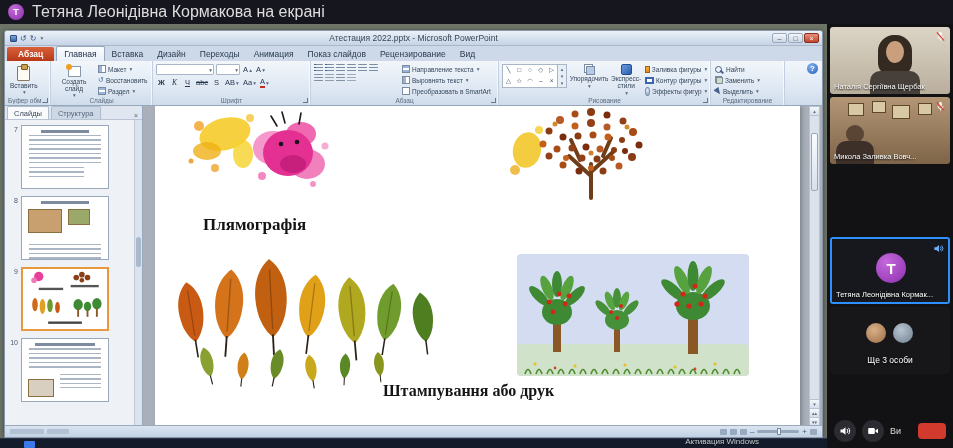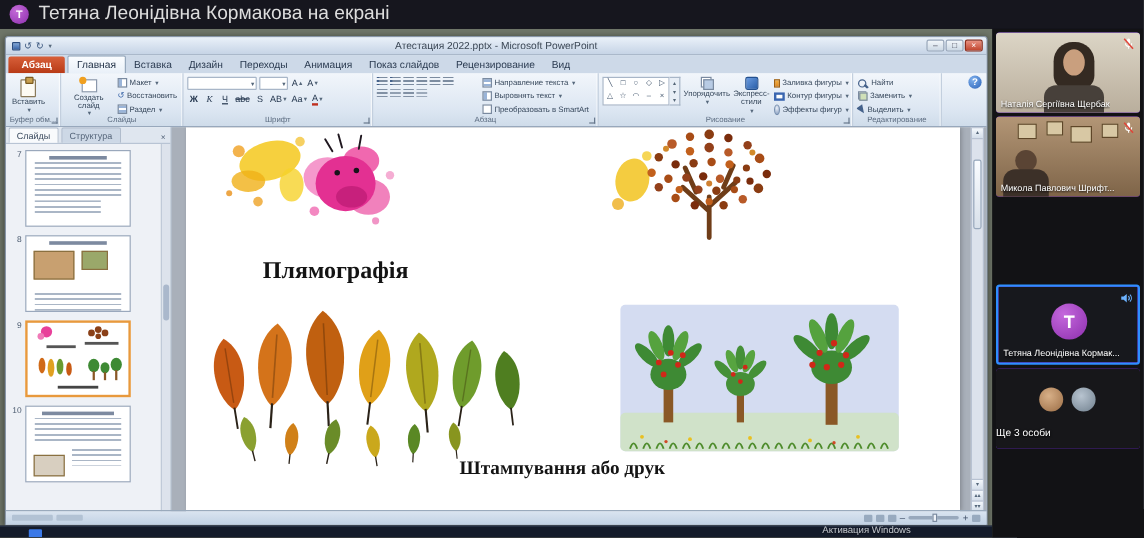--- a/index.html
+++ b/index.html
@@ -108,56 +108,56 @@
   .tl{margin:2px 7px;background:repeating-linear-gradient(180deg,#aab6c6 0 1.5px,transparent 1.5px 4.5px)}
   .timg{position:absolute;background:#c8a070;border:1px solid #8a7040}
   .pscroll{position:absolute;right:0;top:14px;width:8px;bottom:0;background:#dde3ec;border-left:1px solid #c0cad8}
   .pthumb{position:absolute;left:1px;right:1px;top:38%;height:30px;background:#aab8cc;border-radius:3px}
 
   
   .canvas{position:absolute;left:138px;top:75px;right:0;height:321px;background:#a9b0ba;overflow:hidden}
   .slide{position:absolute;left:12px;top:0;width:645px;height:321px;background:#fff;box-shadow:2px 0 4px rgba(0,0,0,.25);overflow:hidden}
   .slide svg.art{position:absolute;left:0;top:0;width:100%;height:100%}
   .lbl{position:absolute;font-family:"Liberation Serif",serif;font-weight:bold;color:#141414;white-space:nowrap}
-  .lbl.blot{left:64px;top:109px;font-size:20px}
+  .lbl.blot{left:48px;top:109px;font-size:17px}
   .lbl.fingers{left:376px;top:96px;font-size:15px}
   .lbl.stamp{left:228px;top:276px;font-size:16px}
   .vscroll{position:absolute;right:2px;top:0;width:11px;height:321px;background:#dce2ec;border:1px solid #b8c2d2;font-size:5px;color:#56687c;text-align:center}
   .sarr{height:9px;line-height:9px;background:linear-gradient(#f4f8fc,#d4deea);border-bottom:1px solid #b8c2d2}
   .sthumb{position:absolute;left:1px;right:1px;top:26px;height:58px;background:linear-gradient(#fafcff,#d8e0ea);border:1px solid #98a8bc;border-radius:2px}
   .sbot{position:absolute;left:0;right:0;bottom:0}
   .sbot .sarr{border-top:1px solid #b8c2d2;border-bottom:none}
 
   .status{position:absolute;left:0;right:0;bottom:0;height:12px;background:linear-gradient(#dae4f0,#c2d2e4);
           border-top:1px solid #9aaabc;display:flex;align-items:center;padding:0 5px;gap:3px}
   .stblock{width:34px;height:5px;background:#b2c2d4;border-radius:1px}
   .zoomctl{margin-left:auto;display:flex;align-items:center;gap:3px}
   .vico{width:7px;height:6px;background:#98aabf;border-radius:1px}
   .zsign{font-size:8px;color:#42526a;line-height:1}
   .ztrack{width:42px;height:3px;background:#98a8bc;border-radius:2px;position:relative}
   .zthumb{position:absolute;left:46%;top:-2px;width:4px;height:7px;background:#eef2f8;border:1px solid #7a8aa0}
 
   
   .sidebar{position:absolute;left:827px;top:24px;width:126px;height:424px;background:#121215}
-  .tile{position:absolute;left:3px;width:120px;height:67px;background:#6d28d9;border-radius:3px;overflow:hidden}
+  .tile{position:absolute;left:3px;width:120px;height:67px;background:#000000;border-radius:3px;overflow:hidden}
   .tile.pos1{top:3px}.tile.pos2{top:73px}.tile.pos3{top:143px}.tile.pos4{top:213px}.tile.pos5{top:283px}
   .tile.active{border:2px solid #2e8fff}
   .vid{position:absolute;inset:0}
   .v1{background:linear-gradient(#dcd5c6,#b9ae9c)}
   .v2{background:linear-gradient(#b39676,#7e6448)}
   .v3{background:linear-gradient(#d8d0c8,#b4aca4)}
   .v4{background:#17181d}
   .v5{background:#17171a}
   .p-hair{position:absolute;border-radius:16px 16px 12px 12px;background:#342a22}
   .p-face{position:absolute;border-radius:50%;background:#c99f7e}
   .p-body{position:absolute;border-radius:10px 10px 0 0;background:#47403a}
   .fr{position:absolute;background:#d8c8a4;border:1px solid #5e4628}
   .name{position:absolute;left:4px;bottom:3px;font-size:7.5px;color:#fff;text-shadow:0 1px 2px #000;
         white-space:nowrap;max-width:112px;overflow:hidden}
-  .name.center{left:0;right:0;max-width:none;text-align:left;bottom:9px;font-size:8.5px}
+  .name.center{left:0;right:0;max-width:none;text-align:center;bottom:9px;font-size:8.5px}
   .muteic{position:absolute;right:4px;top:4px;width:11px;height:11px}
   .big-av{position:absolute;left:44px;top:14px;width:30px;height:30px;border-radius:50%;
           background:radial-gradient(circle at 35% 30%,#c468dc,#8d2fae);color:#fff;font-size:15px;font-weight:bold;
           display:flex;align-items:center;justify-content:center}
   .sa{position:absolute;top:16px;width:20px;height:20px;border-radius:50%}
   .sa1{left:36px;background:radial-gradient(circle at 40% 35%,#d8b088,#9a6c44)}
   .sa2{left:63px;background:radial-gradient(circle at 40% 35%,#b8c4d0,#70808e)}
   .controls{position:absolute;left:0;right:0;bottom:4px;height:26px;display:flex;align-items:center;gap:6px;padding:0 7px}
   .cbtn{width:22px;height:22px;border-radius:50%;background:#2b2b31;display:flex;align-items:center;justify-content:center}
   .you{color:#ddd;font-size:9px}
@@ -719,21 +719,21 @@
         <div class="fr" style="left:88px;top:6px;width:14px;height:12px"></div>
         <div class="p-face" style="left:16px;top:28px;width:18px;height:18px;background:#5a4434;border-radius:50%"></div>
         <div class="p-body" style="left:6px;top:44px;width:38px;height:23px;background:#3c3028"></div>
       </div>
       <svg class="muteic" viewBox="0 0 12 12">
         <rect x="4.6" y="1.2" width="2.8" height="5.2" rx="1.4" fill="#fff"></rect>
         <path d="M3.2 5.6 a2.8 2.8 0 0 0 5.6 0" stroke="#fff" stroke-width="1" fill="none"></path>
         <line x1="6" y1="8.6" x2="6" y2="10.4" stroke="#fff" stroke-width="1"></line>
         <line x1="2" y1="1.5" x2="10" y2="10.5" stroke="#e04438" stroke-width="1.4"></line>
       </svg>
-      <div class="name">Микола Павлович Шрифт...</div>
+      <div class="name">Микола Заливка Вовч...</div>
     </div>
 
 
     <div class="tile pos4 active">
       <div class="vid v4">
         <div class="big-av">Т</div>
       </div>
       <svg class="muteic" viewBox="0 0 12 12">
         <path d="M1.5 4.5 h2.2 L6.5 2.2 v7.6 L3.7 7.5 H1.5 Z" fill="#6cb2ff"></path>
         <path d="M8 4 a3 3 0 0 1 0 4 M9.4 2.8 a4.6 4.6 0 0 1 0 6.4" stroke="#6cb2ff" stroke-width="1" fill="none"></path>
@@ -742,14 +742,30 @@
     </div>
 
     <div class="tile pos5">
       <div class="vid v5">
         <div class="sa sa1"></div>
         <div class="sa sa2"></div>
       </div>
       <div class="name center">Ще 3 особи</div>
     </div>
 
+    <div class="controls">
+      <div class="cbtn">
+        <svg width="12" height="12" viewBox="0 0 12 12">
+          <path d="M1.5 4.5 h2.2 L6.5 2.2 v7.6 L3.7 7.5 H1.5 Z" fill="#fff"></path>
+          <path d="M8 4 a3 3 0 0 1 0 4 M9.4 2.8 a4.6 4.6 0 0 1 0 6.4" stroke="#fff" stroke-width="1" fill="none"></path>
+        </svg>
+      </div>
+      <div class="cbtn">
+        <svg width="12" height="12" viewBox="0 0 12 12">
+          <rect x="1.2" y="3" width="6.6" height="6" rx="1" fill="#fff"></rect>
+          <path d="M8.5 5.2 L11 3.8 v4.4 L8.5 6.8 Z" fill="#fff"></path>
+        </svg>
+      </div>
+      <div class="you">Ви</div>
+      <div class="leave"></div>
+    </div>
   </div>
 </div>
 
 </body></html>

